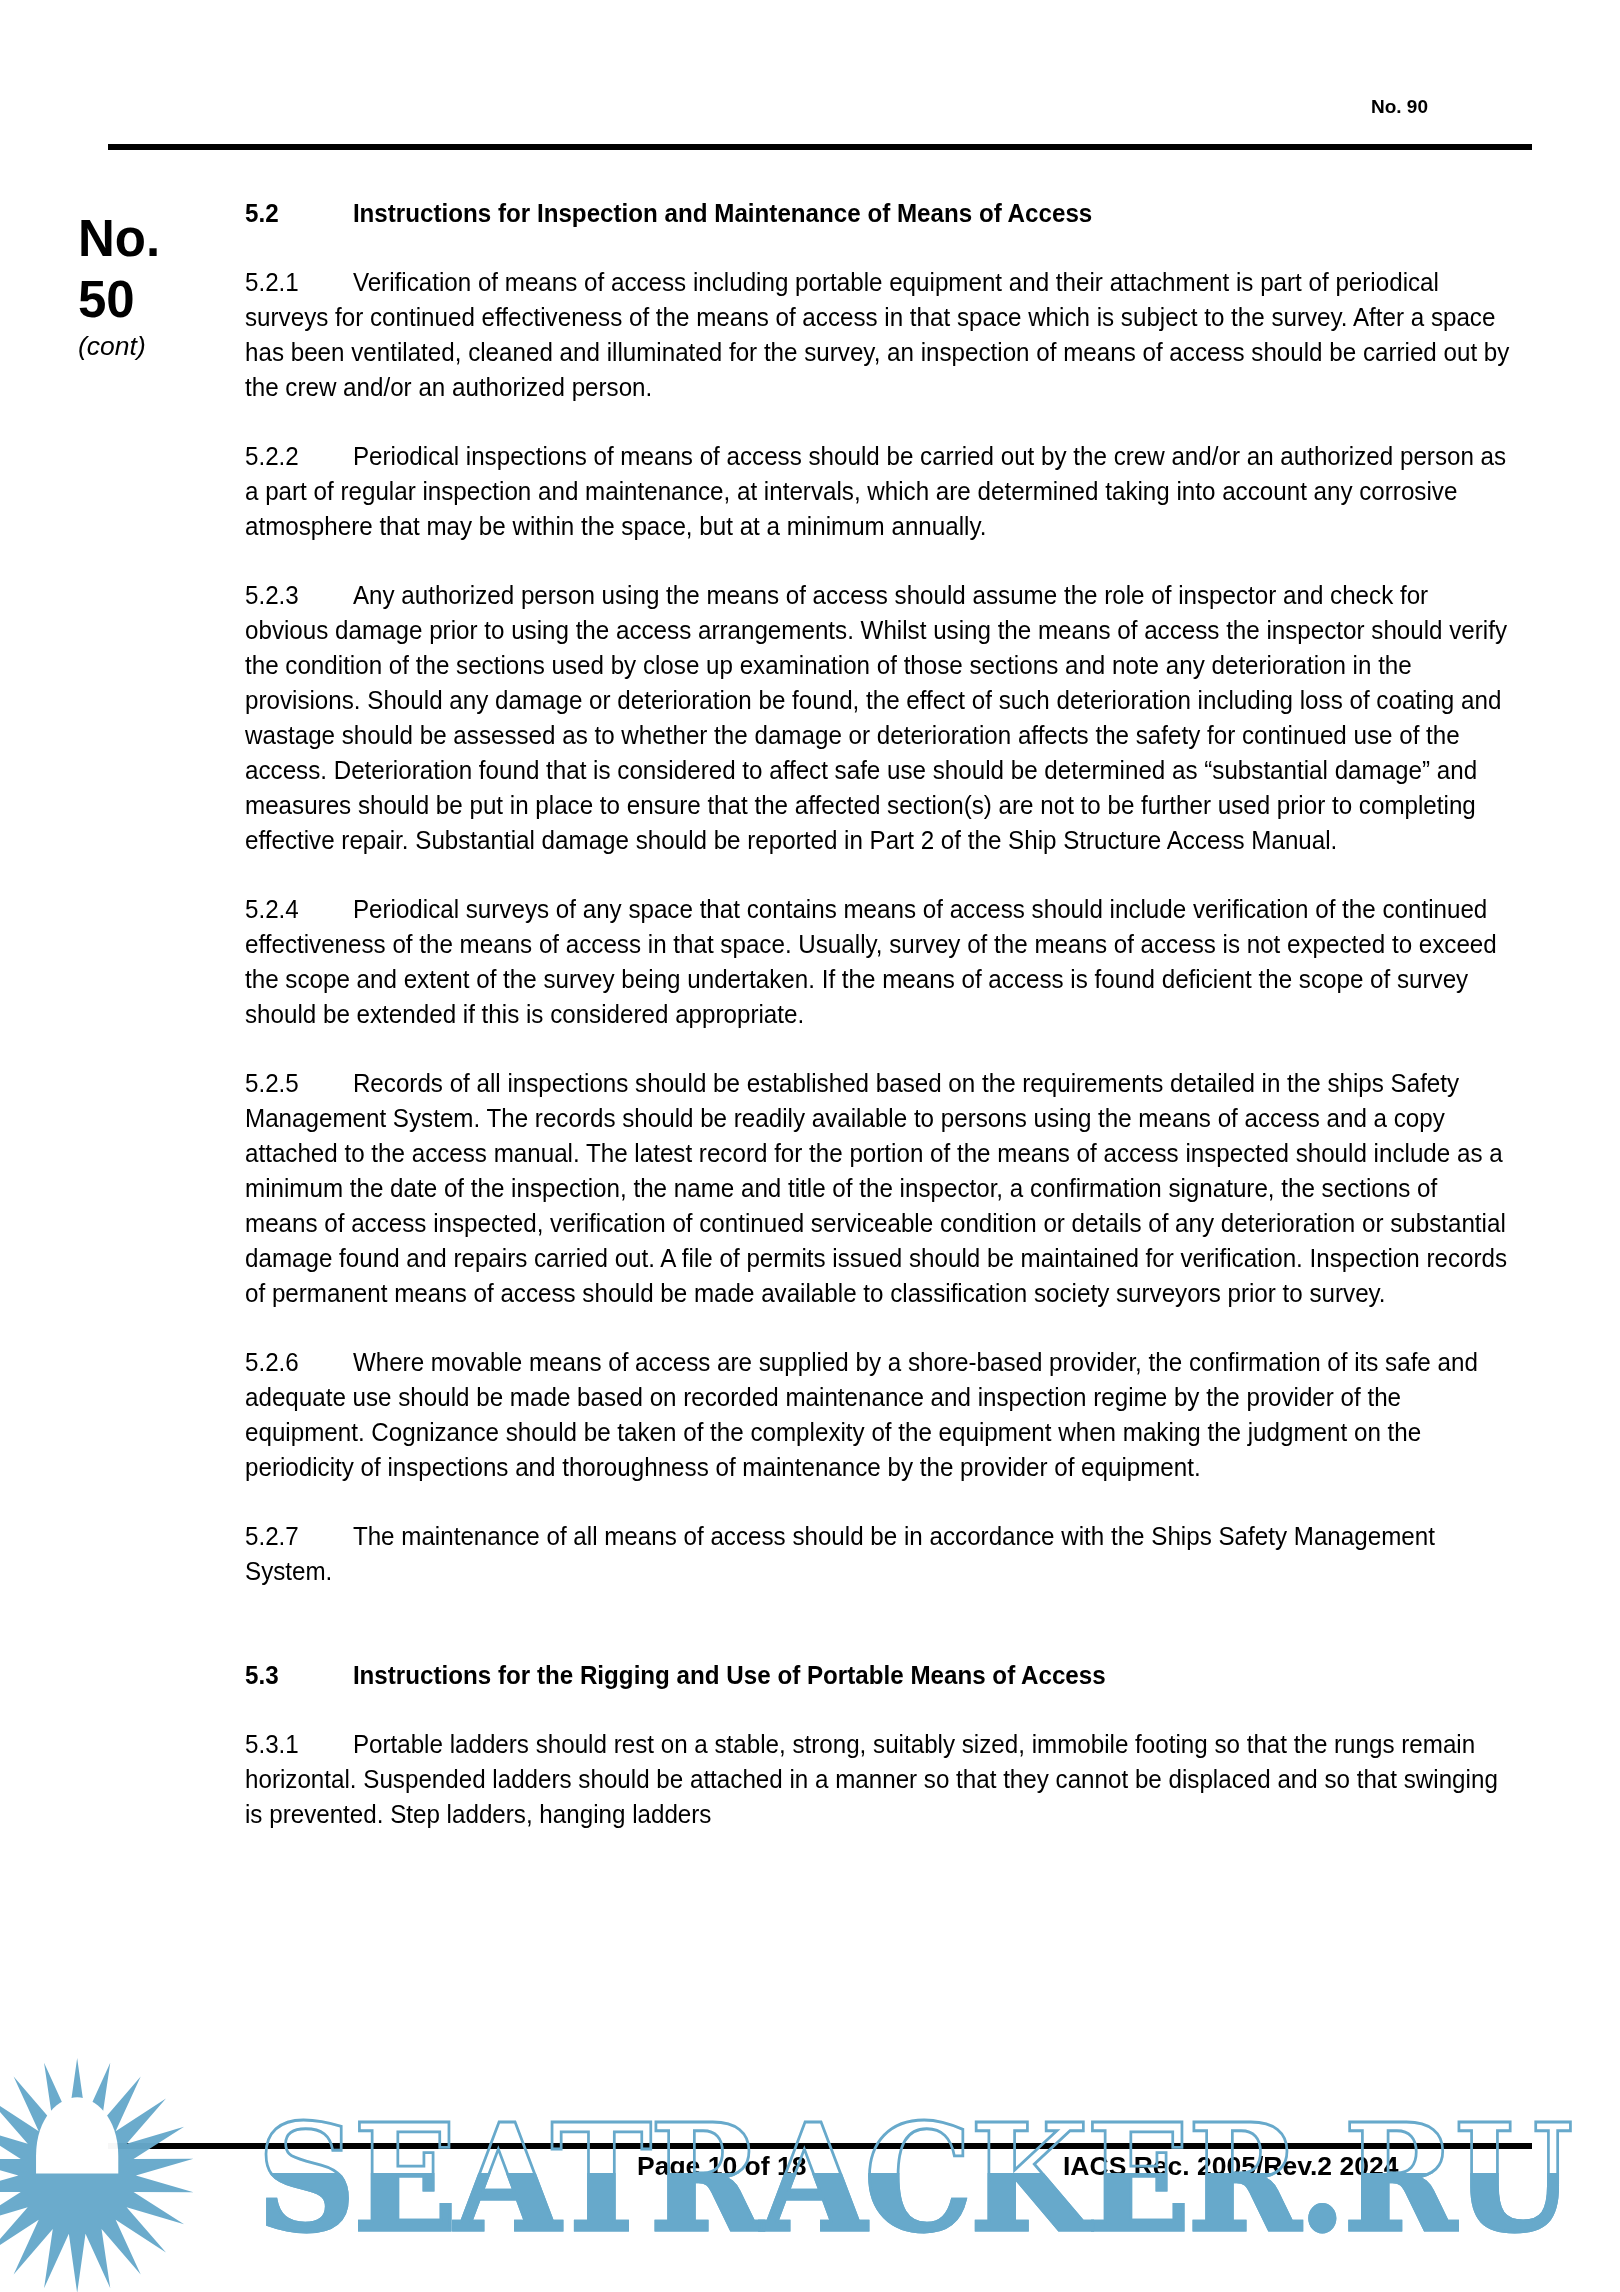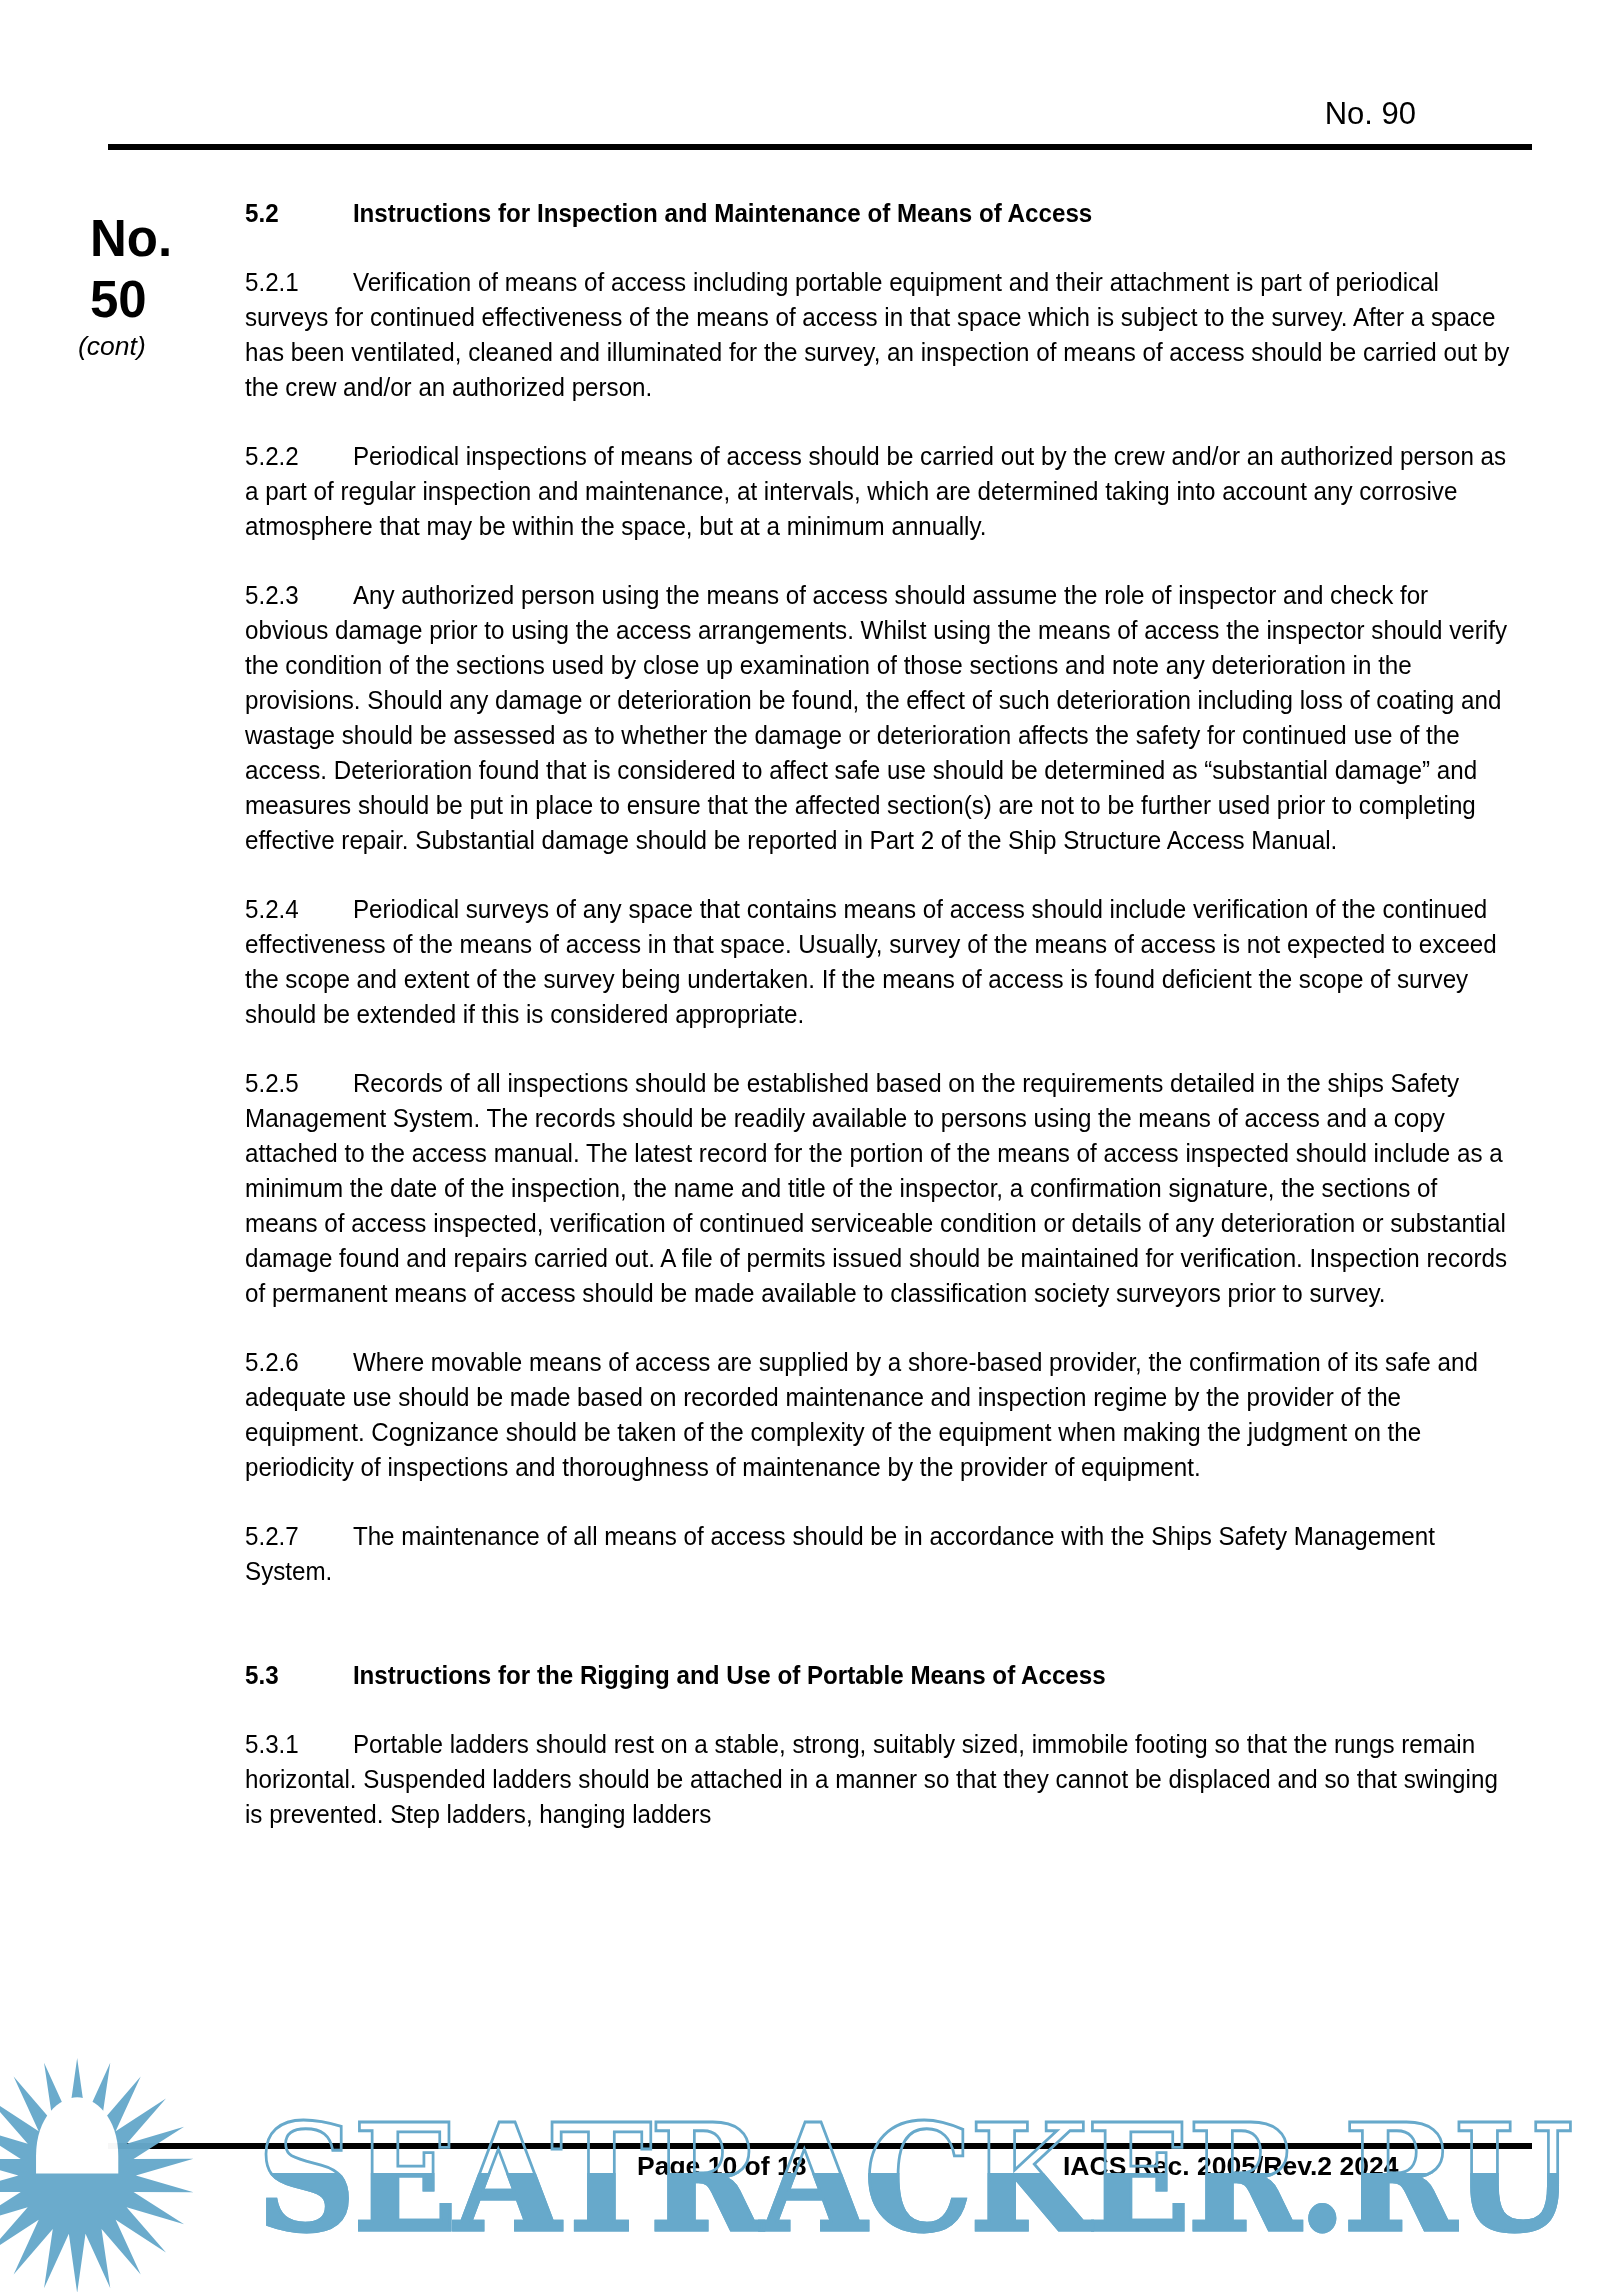--- a/index.html
+++ b/index.html
@@ -1,32 +1,32 @@
 <!DOCTYPE html>
 <html><head>
   <meta charset="utf-8">
   <style>
     html, body { margin: 0; padding: 0; background: #ffffff; }
     body {
       width: 1620px; height: 2293px; position: relative; overflow: hidden;
       font-family: "Liberation Sans", sans-serif; color: #000;
     }
     .hdr-num {
-      position: absolute; top: 96px; right: 204px;
-      font-weight: normal; font-size: 31px; letter-spacing: 0px;
+      position: absolute; top: 96px; right: 192px;
+      font-weight: bold; font-size: 19px; letter-spacing: 0px;
     }
     .rule {
       position: absolute; left: 108px; width: 1424px; height: 5.9px; background: #000;
     }
     .rule.top { top: 144px; }
     .rule.bottom { top: 2143px; }
     .side {
       position: absolute; left: 78px; top: 208px; width: 118px;
     }
-    .side .big { font-weight: bold; font-size: 51px; line-height: 61px; display: block; margin-left: 12px; }
+    .side .big { font-weight: bold; font-size: 51px; line-height: 61px; display: block; }
     .side .cont { font-size: 26.5px; line-height: 33px; display: block; font-style: italic; }
     .content {
       position: absolute; left: 245px; top: 196px; width: 1264px;
       font-size: 26px; line-height: 35px;
       transform: scaleX(0.93); transform-origin: left top; width: 1362px;
     }
     .sec-head { font-weight: bold; margin: 0; }
     .sec-head .num, .para .num { display: inline-block; width: 116px; }
     .para { margin: 0; }
     .gap1 { height: 34px; }

